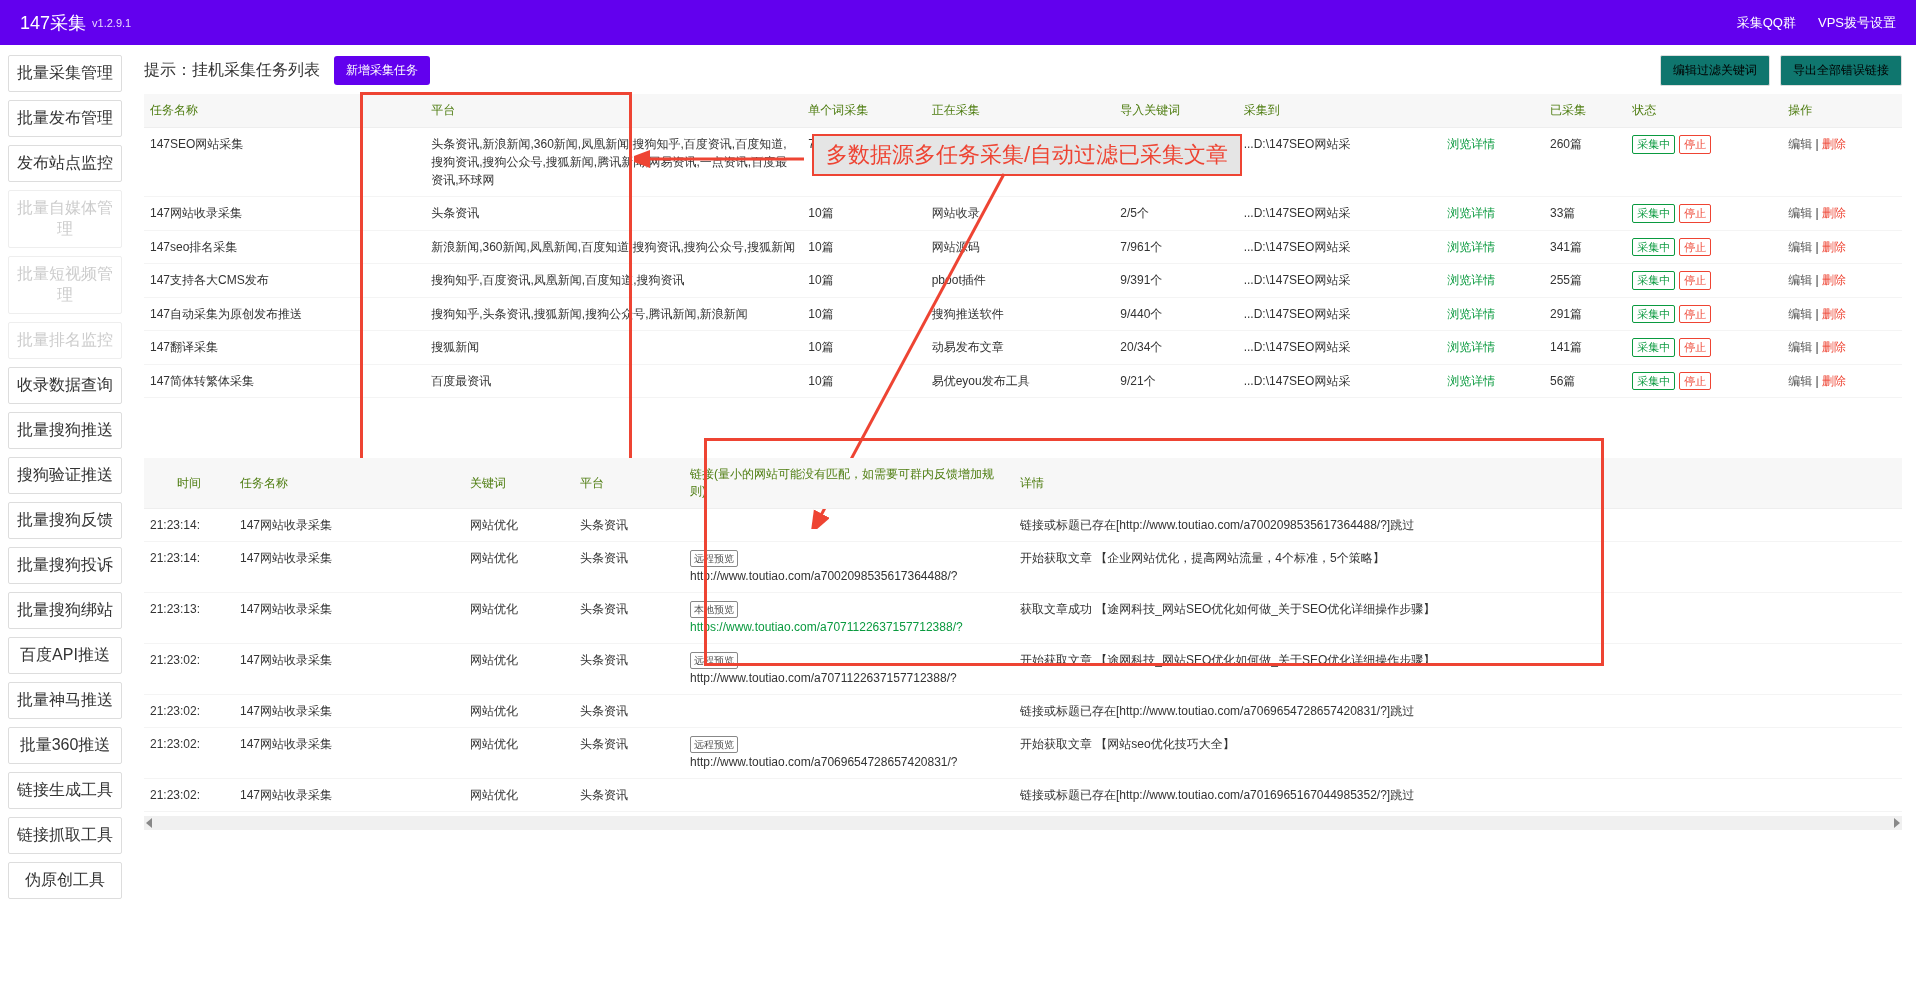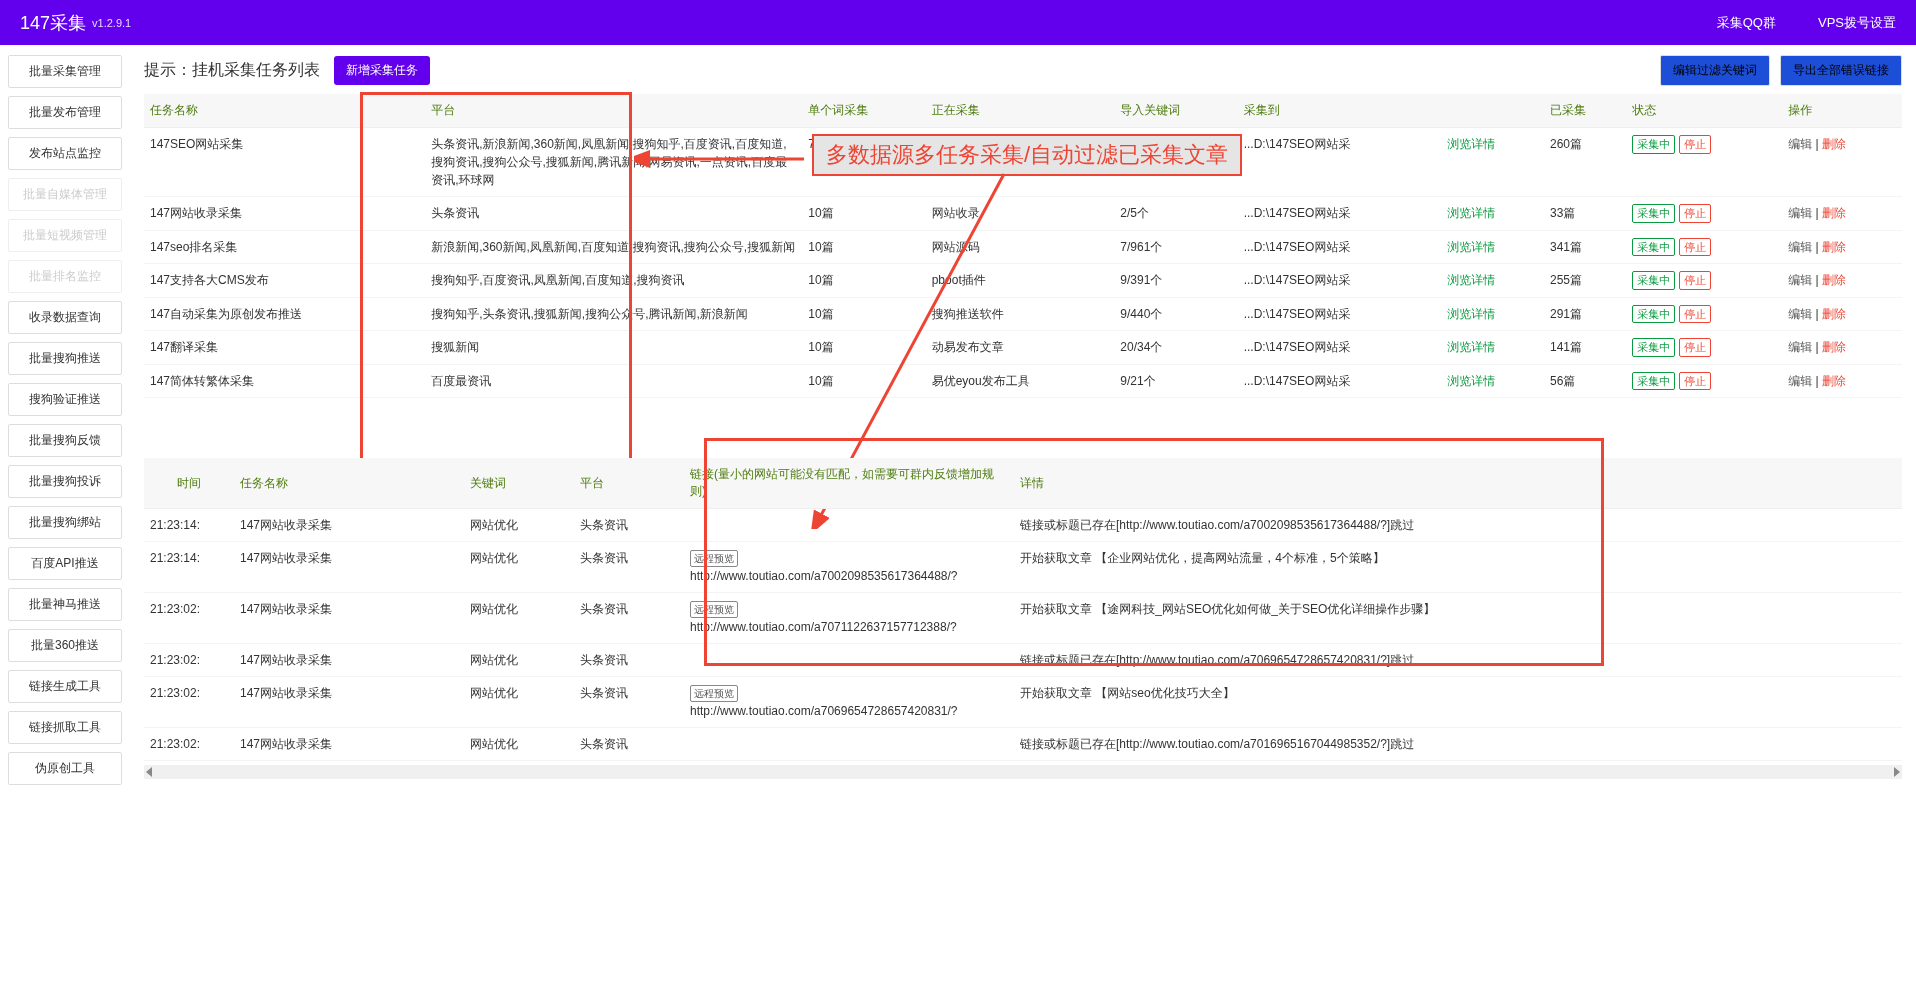--- a/index.html
+++ b/index.html
@@ -1,30 +1,30 @@
 <!DOCTYPE html>
 <html><head>
 <meta charset="utf-8">
 <style>
 * { box-sizing: border-box; margin: 0; padding: 0; }
 body { font-family: "Microsoft YaHei", Arial, sans-serif; font-size: 12px; color: #333; background: #fff; }
 .header { background: #6a0dad; background: #6200ee; height: 45px; display: flex; align-items: center; padding: 0 20px; color: #fff; }
 .header-title { font-size: 18px; font-weight: 400; }
 .header-version { font-size: 11px; margin-left: 6px; opacity: .85; }
-.header-right { margin-left: auto; display: flex; gap: 42px; font-size: 13px; }
+.header-right { margin-left: auto; display: flex; gap: 22px; font-size: 13px; }
 .header-right span { cursor: pointer; }
 .layout { display: flex; }
 .sidebar { width: 130px; padding: 10px 8px; background: #fff; display: flex; flex-direction: column; gap: 8px; }
-.side-btn { border: 1px solid #ddd; background: #fff; padding: 7px 4px; font-size: 12px; text-align: center; cursor: pointer; border-radius: 2px; color: #333; }
+.side-btn { border: 1px solid #ddd; background: #fff; padding: 7px 4px; font-size: 16px; text-align: center; cursor: pointer; border-radius: 2px; color: #333; }
 .side-btn.disabled { color: #ccc; border-color: #eee; cursor: default; }
 .main { flex: 1; padding: 10px 14px; overflow: hidden; }
 .title-row { display: flex; align-items: center; gap: 14px; margin-bottom: 8px; }
 .title-text { font-size: 16px; }
 .btn-primary { background: #6200ee; color: #fff; border: none; padding: 6px 12px; font-size: 12px; border-radius: 3px; cursor: pointer; }
-.btn-plain { background: #1d4ed8; border: 1px solid #ddd; padding: 6px 12px; font-size: 12px; border-radius: 2px; cursor: pointer; }
+.btn-plain { background: #0f766e; border: 1px solid #ddd; padding: 6px 12px; font-size: 12px; border-radius: 2px; cursor: pointer; }
 .title-right { margin-left: auto; display: flex; gap: 10px; }
 table { width: 100%; border-collapse: collapse; font-size: 12px; }
 th { text-align: left; background: #f7f7f7; padding: 8px 6px; font-weight: 400; color: #4d7c0f; border-bottom: 1px solid #eee; }
 td { padding: 7px 6px; vertical-align: top; border-bottom: 1px solid #f4f4f4; line-height: 1.5; }
 .link-green { color: #0a9a3f; cursor: pointer; }
 .tag-green { color: #0a9a3f; border: 1px solid #0a9a3f; padding: 0 4px; font-size: 11px; border-radius: 2px; display: inline-block; }
 .tag-red { color: #e43; border: 1px solid #e43; padding: 0 4px; font-size: 11px; border-radius: 2px; display: inline-block; margin-left: 4px; cursor: pointer; }
 .op-edit { color: #555; cursor: pointer; }
 .op-del { color: #e43; cursor: pointer; }
 .log-panel { margin-top: 60px; position: relative; }
@@ -231,20 +231,28 @@
             </tr>
             <tr>
               <td>21:23:14:</td>
               <td>147网站收录采集</td>
               <td>网站优化</td>
               <td>头条资讯</td>
               <td><span class="badge-sm">远程预览</span><span>http://www.toutiao.com/a7002098535617364488/?</span></td>
               <td>开始获取文章 【企业网站优化，提高网站流量，4个标准，5个策略】</td>
             </tr>
             <tr>
+              <td>21:23:13:</td>
+              <td>147网站收录采集</td>
+              <td>网站优化</td>
+              <td>头条资讯</td>
+              <td><span class="badge-sm">本地预览</span><span class="url-green">https://www.toutiao.com/a7071122637157712388/?</span></td>
+              <td>获取文章成功 【途网科技_网站SEO优化如何做_关于SEO优化详细操作步骤】</td>
+            </tr>
+            <tr>
               <td>21:23:02:</td>
               <td>147网站收录采集</td>
               <td>网站优化</td>
               <td>头条资讯</td>
               <td><span class="badge-sm">远程预览</span><span>http://www.toutiao.com/a7071122637157712388/?</span></td>
               <td>开始获取文章 【途网科技_网站SEO优化如何做_关于SEO优化详细操作步骤】</td>
             </tr>
             <tr>
               <td>21:23:02:</td>
               <td>147网站收录采集</td>

